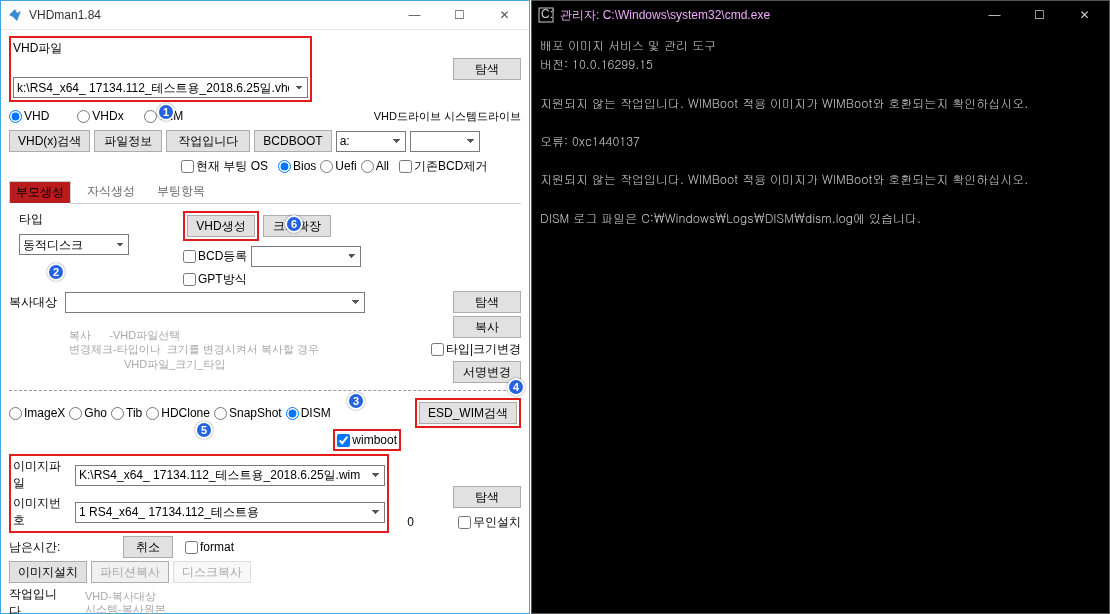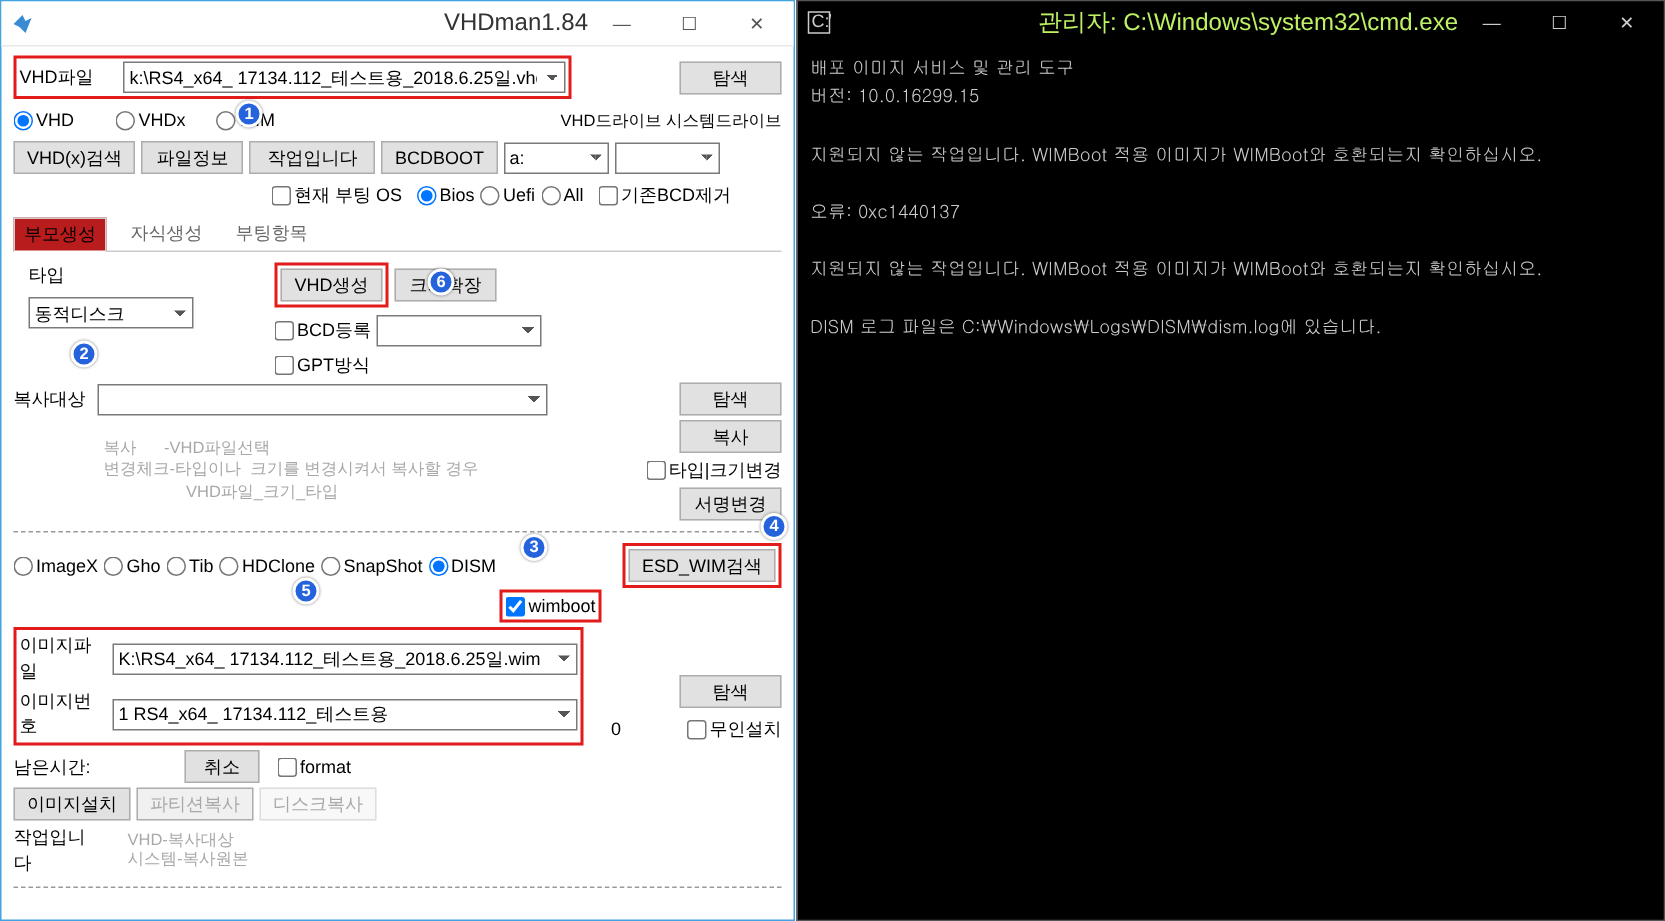--- a/index.html
+++ b/index.html
@@ -4,33 +4,33 @@
 <style>
 * { margin:0; padding:0; box-sizing:border-box; font-family:"Malgun Gothic","Segoe UI",Arial,sans-serif; font-size:12px; }
 body { background:#fff; width:1110px; height:614px; overflow:hidden; }
 .desktop { display:flex; width:100%; height:100%; }
 .app-window { width:530px; height:614px; border:1px solid #41a3e0; background:#fff; display:flex; flex-direction:column; }
 .cmd-window { flex:1; height:614px; border:1px solid #555; background:#000; display:flex; flex-direction:column; margin-left:1px; }
 .titlebar { height:30px; display:flex; align-items:center; padding:0 2px 0 6px; }
 .app-window .titlebar { background:#fff; border-bottom:1px solid #e8e8e8; }
 .cmd-window .titlebar { background:#000; color:#ccc; height:28px; }
 .title-icon { width:16px; height:16px; margin-right:6px; }
-.title-text { flex:1; font-size:16px; color:#333;text-align:right; }
-.cmd-window .title-text { color:#bef264; }
+.title-text { flex:1; font-size:12px; color:#333; }
+.cmd-window .title-text { color:#f0abfc; }
 .win-btns { display:flex; }
 .win-btn { width:45px; height:28px; display:flex; align-items:center; justify-content:center; color:#555; }
 .cmd-window .win-btn { color:#ccc; width:45px; }
 .content { padding:6px 8px; display:flex; flex-direction:column; gap:3px; }
 .row { display:flex; align-items:center; gap:4px; flex-wrap:wrap; min-height:22px; }
 label.lbl { font-size:12px; }
 .btn { background:#e1e1e1; border:1px solid #adadad; padding:2px 8px; min-width:68px; height:22px; font-size:12px; text-align:center; cursor:pointer; }
 .input, .select { border:1px solid #7a7a7a; background:#fff; height:21px; padding:1px 3px; font-size:12px; }
 .select { appearance:none; background-image:linear-gradient(45deg,transparent 50%,#555 50%),linear-gradient(135deg,#555 50%,transparent 50%); background-position:right 8px center, right 4px center; background-size:4px 4px,4px 4px; background-repeat:no-repeat; padding-right:18px; }
 input[type=checkbox],input[type=radio]{ margin-right:2px; vertical-align:middle; }
-.redbox { border:2px solid #e21b1b; padding:2px; display:inline-flex; align-items:center; gap:20px; }
+.redbox { border:2px solid #e21b1b; padding:2px; display:inline-flex; align-items:flex-start; gap:20px;flex-direction:column; }
 .num-badge { position:absolute; width:18px; height:18px; border-radius:50%; background:#2563dd; color:#fff; border:2px solid #fff; font-weight:bold; display:flex; align-items:center; justify-content:center; font-size:11px; box-shadow:0 0 2px rgba(0,0,0,.5); z-index:10; pointer-events:none; }
 .grey-text { color:#a8a8a8; }
 .dashed { border-top:1px dashed #999; height:1px; margin:4px 0; }
 .cmd-body { flex:1; background:#000; padding:6px 8px; color:#ccc; font-family:"Gulim","MS Gothic",monospace; font-size:12px; line-height:1.6; white-space:pre-wrap; }
 .rel { position:relative; }
 </style>
 </head>
 <body>
 
 <div class="desktop">

